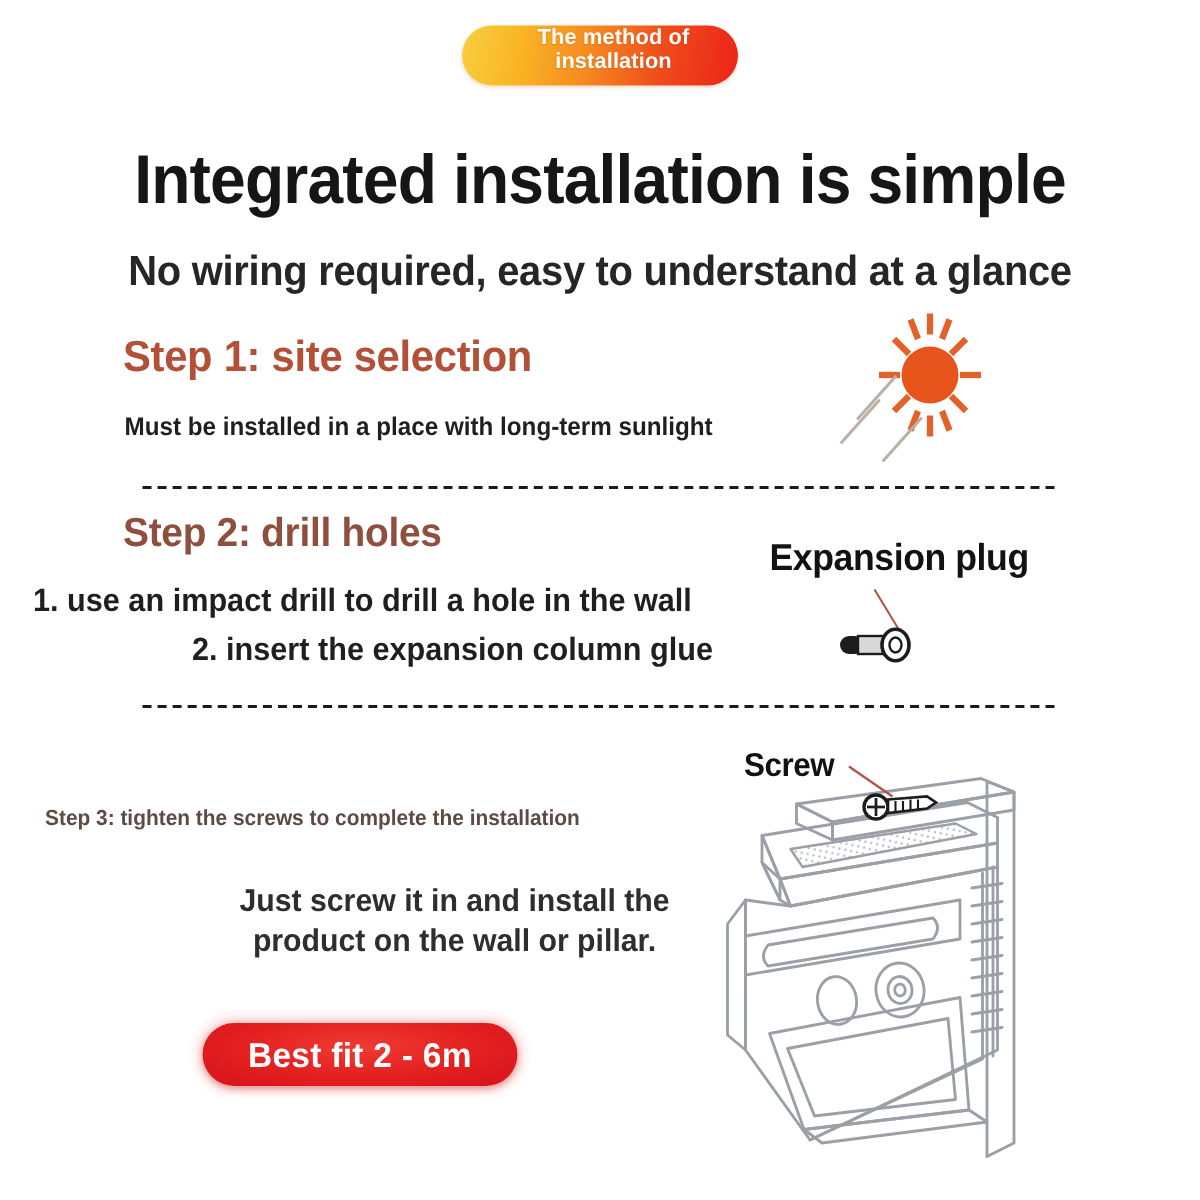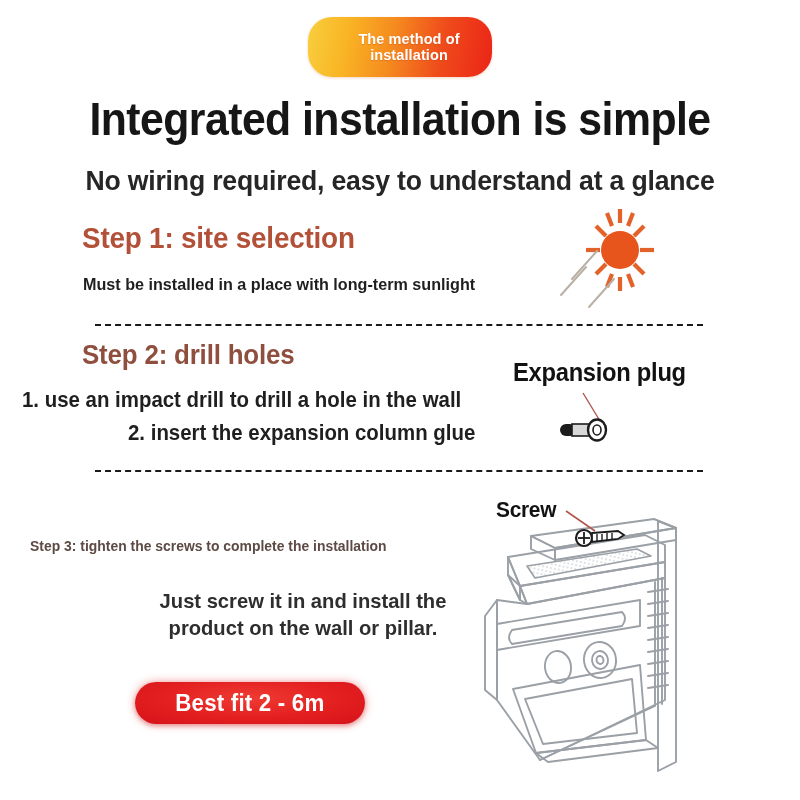--- a/index.html
+++ b/index.html
@@ -23,25 +23,25 @@
     width: 800px;
     height: 800px;
   }
 
   
   .top-badge {
     position: absolute;
     left: 308px;
     top: 17px;
     width: 184px;
-    height: 60px;
+    height: 40px;
     border-radius: 24px;
     background: linear-gradient(100deg, #f8cf3e 0%, #f9b424 22%, #f58a1f 46%, #ef4b1b 72%, #eb2417 100%);
     display: flex;
-    align-items: center;
+    align-items: flex-start;
     justify-content: center;
     box-shadow: 0 1px 3px rgba(210,90,20,0.25);
   }
   .top-badge-text {
     color: #ffffff;
     font-size: 14.5px;
     font-weight: bold;
     line-height: 1.12;
     text-align: center;
     letter-spacing: .1px;
@@ -170,21 +170,21 @@
     left: 496px;
     top: 497px;
     font-size: 22px;
   }
 
   
   .bottom-badge {
     position: absolute;
     left: 135px;
     top: 682px;
-    width: 230px;
+    width: 210px;
     height: 42px;
     border-radius: 21px;
     background: radial-gradient(ellipse at 50% 38%, #ef3b34 0%, #e31f1f 55%, #d4121a 100%);
     display: flex;
     align-items: center;
     justify-content: center;
     box-shadow: 0 0 10px rgba(230,40,40,0.45), 0 2px 4px rgba(180,20,20,0.3);
   }
   .bottom-badge-text {
     color: #ffffff;

